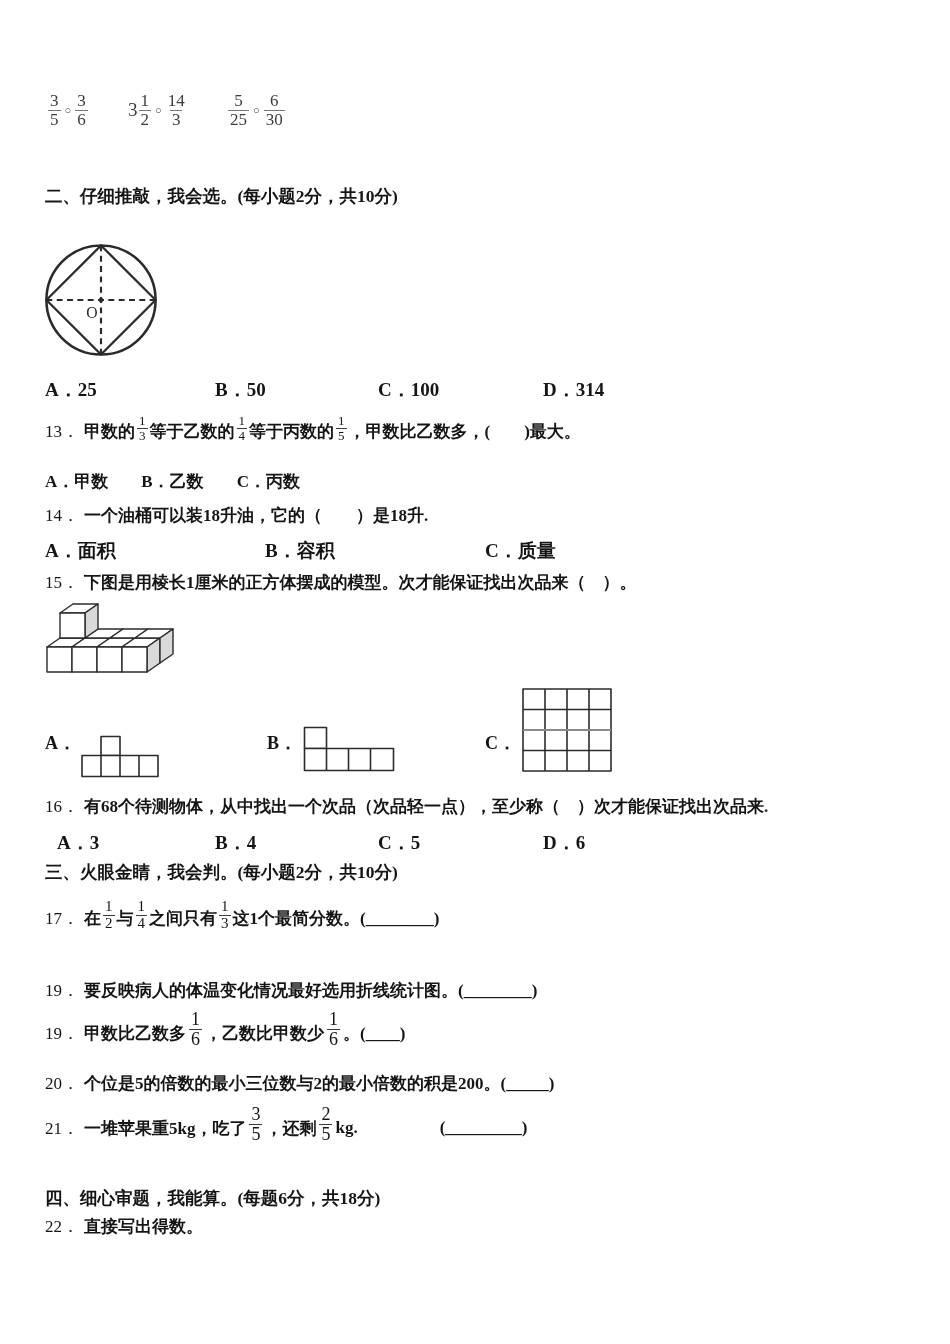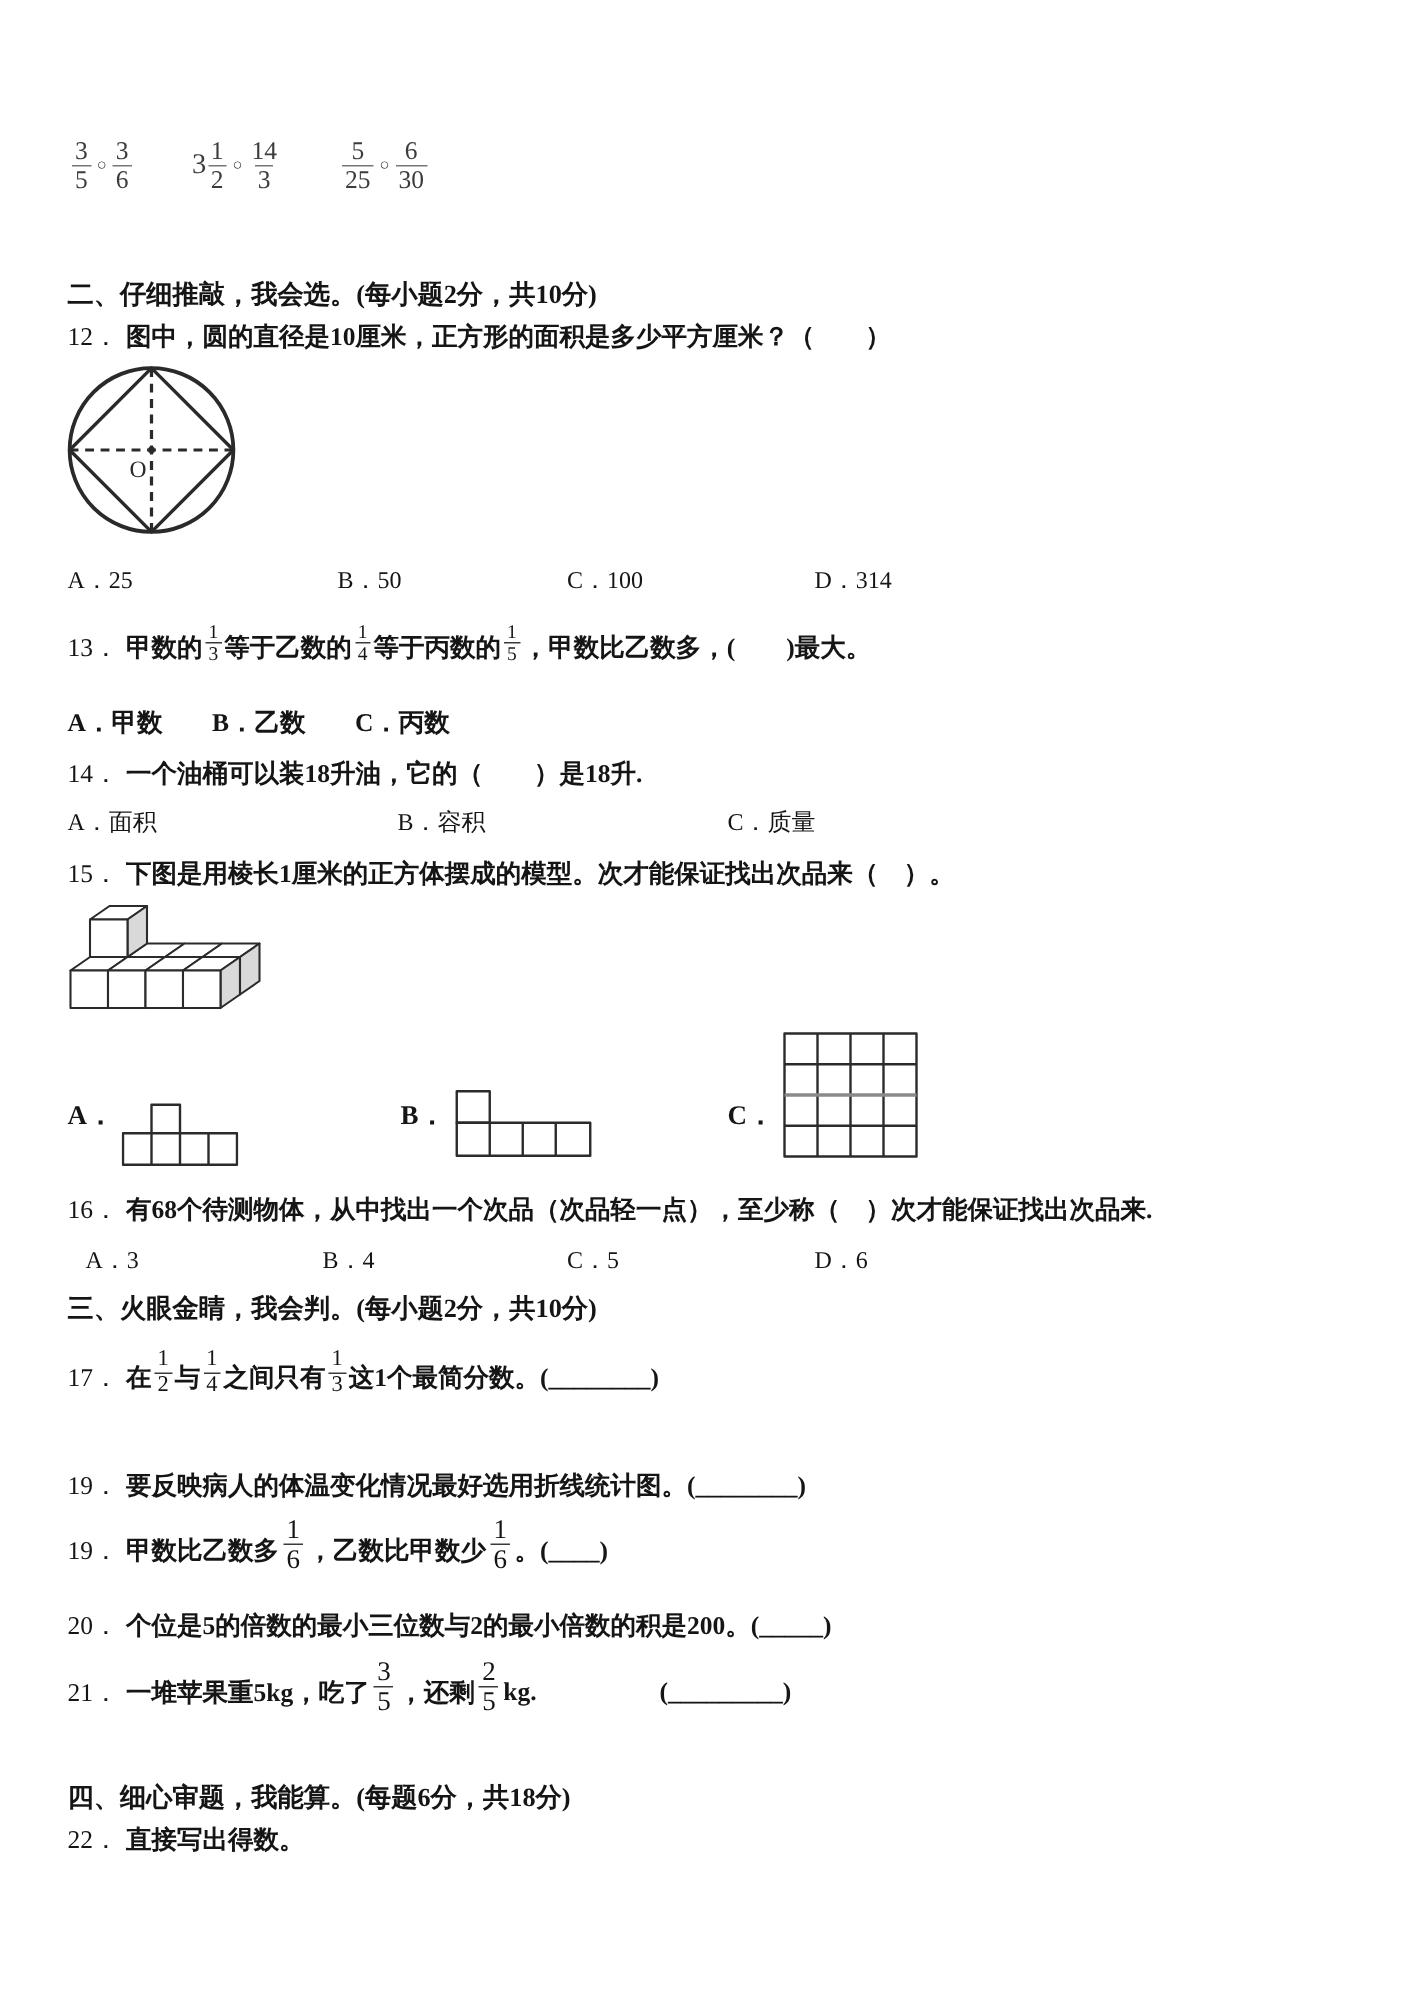--- a/index.html
+++ b/index.html
@@ -13,21 +13,21 @@
   .fr{display:inline-flex;flex-direction:column;align-items:center;line-height:1.05;font-weight:400;}
   .fr .n{padding:0 2px;}
   .fr .d{border-top:1.4px solid #3a3a3a;padding:0 2px;}
   .fr.small{font-size:13px;margin:0 2px;transform:translateY(-3px);}
   .fr.mid{font-size:15px;margin:0 2px;transform:translateY(-3px);}
   .fr.big{font-size:18px;margin:0 3px;transform:translateY(-4px);}
   .cmp{position:absolute;top:92px;display:flex;align-items:center;font-size:17px;color:#3c3c3c;}
   .cmp .fr .d{border-top-color:#777;}
   .whole{font-size:19px;margin-right:1px;color:#3c3c3c;}
   .op{font-size:11px;margin:0 4px;color:#3c3c3c;}
-  .optrow{position:absolute;left:45px;width:870px;height:24px;font-size:16px;font-weight:400;}
+  .optrow{position:absolute;left:45px;width:870px;height:24px;font-size:19px;font-weight:700;}
   .optrow .opt{position:absolute;top:0;white-space:nowrap;}
   .inlineopts{position:absolute;left:45px;display:flex;gap:33px;font-size:17px;font-weight:700;}
   .fig{position:absolute;}
   .figlabel{position:absolute;font-size:18px;font-weight:700;}
   svg .stroke{fill:#ffffff;stroke:#2b2b2b;stroke-width:1.6;stroke-linejoin:round;}
   svg .gray{fill:#d9d9d9;stroke:#2b2b2b;stroke-width:1.4;stroke-linejoin:round;}
   svg .white{fill:#ffffff;stroke:#2b2b2b;stroke-width:1.4;stroke-linejoin:round;}
 </style>
 </head>
 <body>
@@ -66,38 +66,35 @@
     <span class="fr">
         <span class="n">6</span>
         <span class="d">30</span>
       </span>
   </div>
 
   <div class="line sec" style="top:186px;">
     <span>二、仔细推敲，我会选。(每小题2分，共10分)</span>
   </div>
 
-  <div class="line" style="top:214px;">
-    <span class="qnum">12．</span><span class="qtext">图中，圆的直径是10厘米，正方形的面积是多少平方厘米？（　　）</span>
-  </div>
 
   <div class="fig" style="left:42px;top:241px;">
     <svg width="118" height="118" viewBox="0 0 120 120">
       <circle cx="60" cy="60" r="55.5" fill="none" stroke="#2a2a2a" stroke-width="2.6"></circle>
       <polygon points="60,4.5 115.5,60 60,115.5 4.5,60" fill="none" stroke="#2a2a2a" stroke-width="2.3" stroke-linejoin="round"></polygon>
       <line x1="4.5" y1="60" x2="115.5" y2="60" stroke="#2a2a2a" stroke-width="2.2" stroke-dasharray="6,4.5"></line>
       <line x1="60" y1="4.5" x2="60" y2="115.5" stroke="#2a2a2a" stroke-width="2.2" stroke-dasharray="6,4.5"></line>
       <circle cx="60" cy="60" r="2.3" fill="#2a2a2a"></circle>
       <text x="45" y="78" font-size="16" font-family="Liberation Serif, DejaVu Serif, serif" fill="#2a2a2a">O</text>
     </svg>
   </div>
 
   <div class="optrow" style="top:377px;">
     <span class="opt" style="left:0;">A．25</span>
-    <span class="opt" style="left:180px;">B．50</span>
+    <span class="opt" style="left:170px;">B．50</span>
     <span class="opt" style="left:333px;">C．100</span>
     <span class="opt" style="left:498px;">D．314</span>
   </div>
 
   <div class="fline" style="top:407px;height:48px;">
     <span class="qnum">13．</span>
     <span class="qtext">甲数的</span>
     <span class="fr small">
         <span class="n">1</span>
         <span class="d">3</span>

